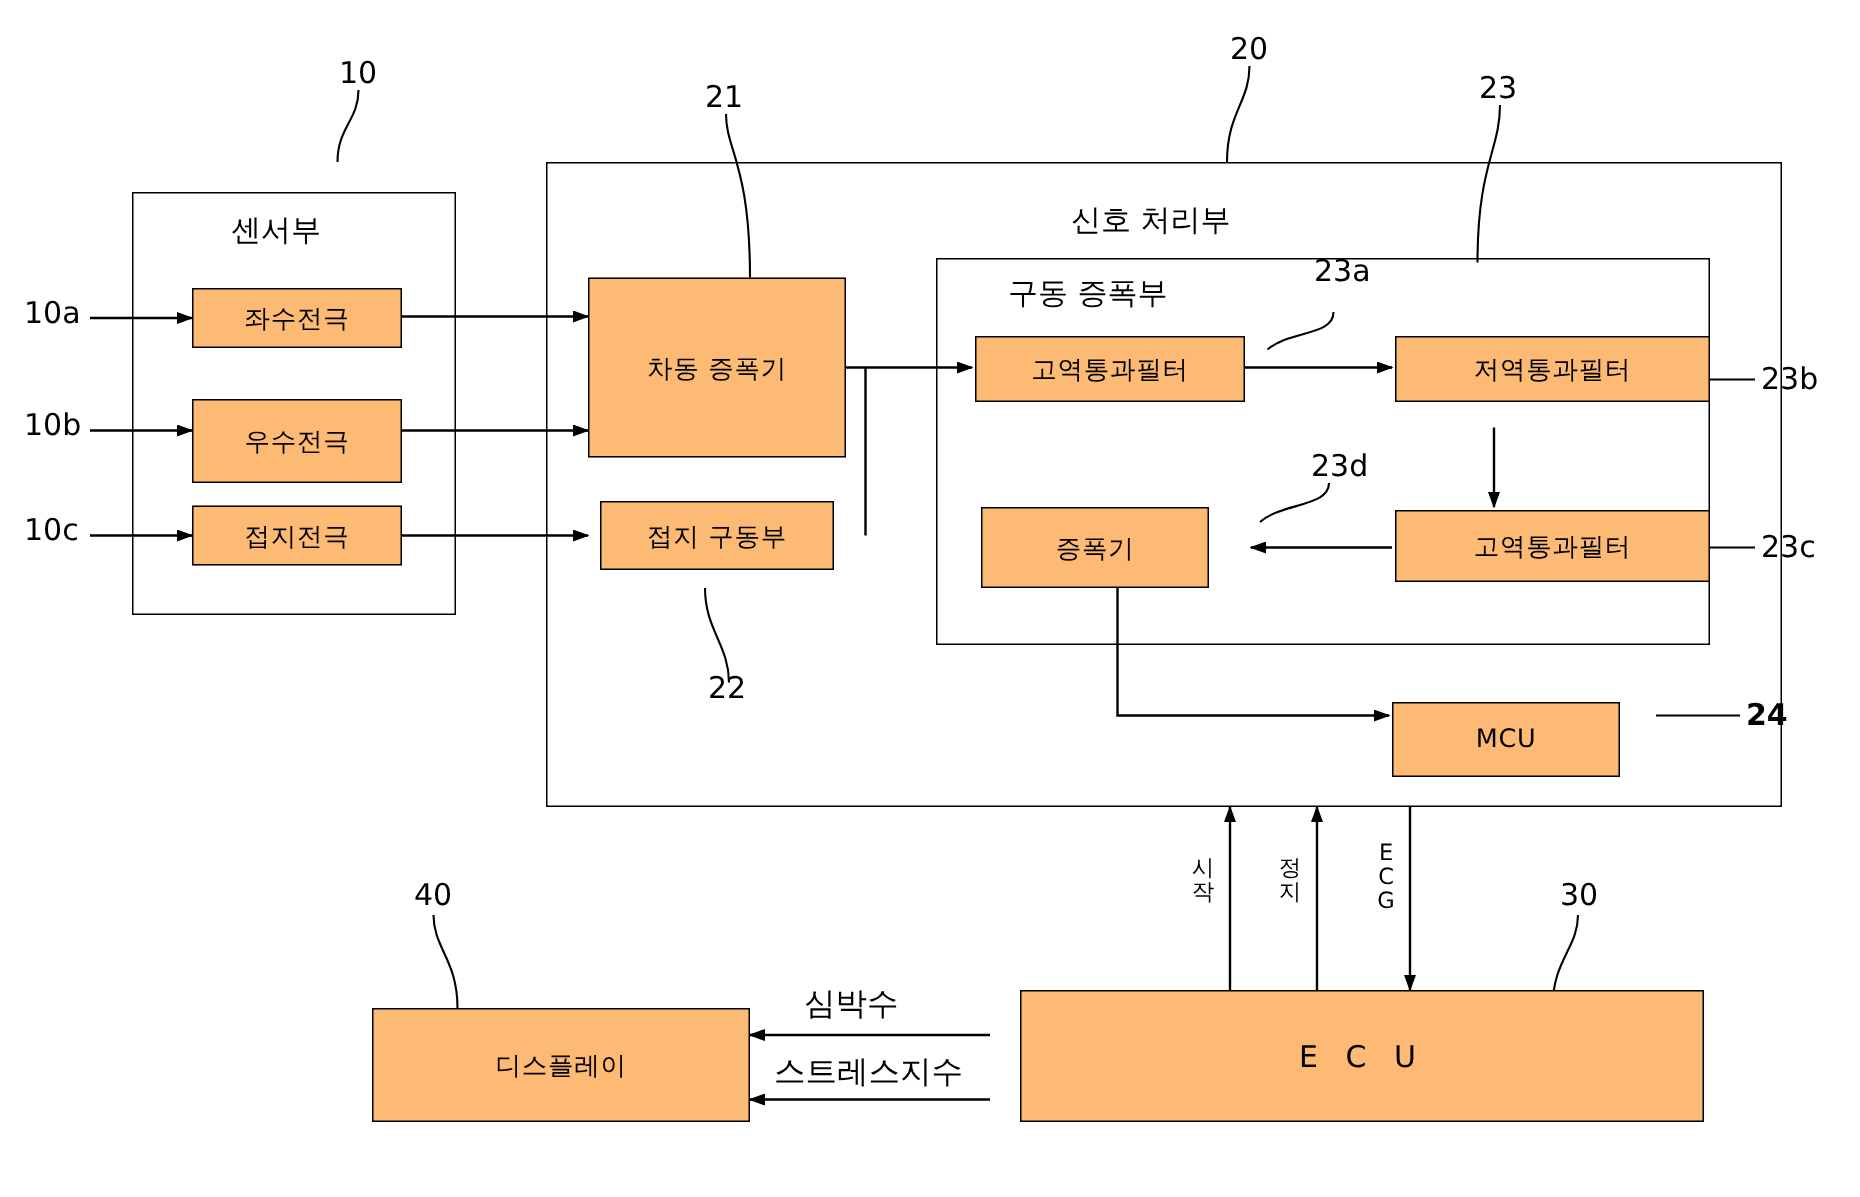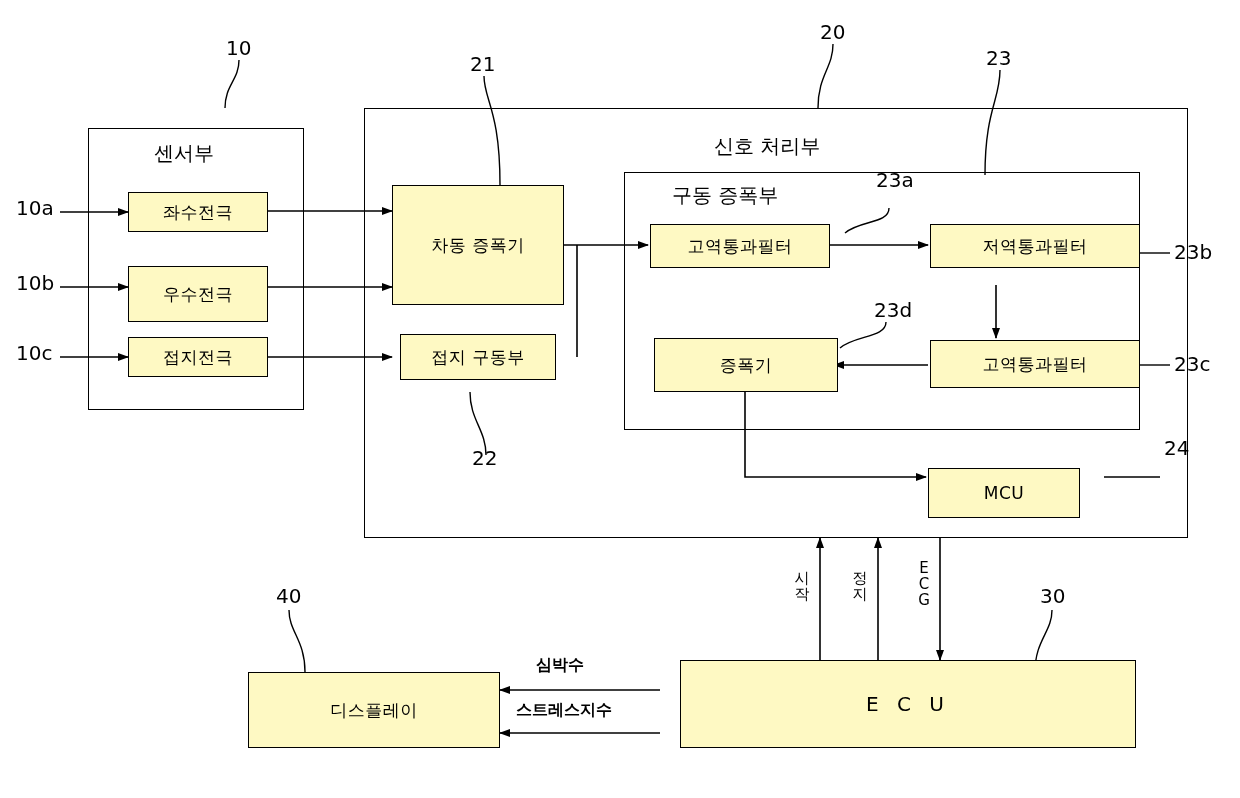--- a/index.html
+++ b/index.html
@@ -20,38 +20,37 @@
     position: absolute;
     left: 0;
     top: 0;
     width: 1240px;
     height: 798px;
     pointer-events: none;
   }
   .box {
     position: absolute;
     border: 1.4px solid #000;
-    background: #fef9c3;
+    background: #fdba74;
     box-sizing: border-box;
     display: flex;
     align-items: center;
     justify-content: center;
     text-align: center;
     font-size: 17px;
     letter-spacing: 0.5px;
   }
   .outer {
     background: transparent;
   }
   .lbl-small {
     position: absolute;
-    font-size: 16px;
+    font-size: 21px;
     white-space: nowrap;
     text-align: right;
-    font-weight: bold;
   }
   .vert {
     position: absolute;
     font-size: 15px;
     line-height: 16px;
     text-align: center;
     white-space: pre;
   }
   .ref {
     position: absolute;
@@ -140,21 +139,21 @@
 
   <div class="box outer" style="left:624px; top:172px; width:516px; height:258px;"></div>
   <div class="title" style="left:672px; top:182px;">구동 증폭부</div>
 
   <div class="box" style="left:392px; top:185px; width:172px; height:120px;">차동 증폭기</div>
   <div class="box" style="left:400px; top:334px; width:156px; height:46px;">접지 구동부</div>
 
   <div class="box" style="left:650px; top:224px; width:180px; height:44px;">고역통과필터</div>
   <div class="box" style="left:930px; top:224px; width:210px; height:44px;">저역통과필터</div>
   <div class="box" style="left:930px; top:340px; width:210px; height:48px;">고역통과필터</div>
-  <div class="box" style="left:654px; top:338px; width:184px; height:54px;">증폭기</div>
+  <div class="box" style="left:654px; top:338px; width:152px; height:54px;">증폭기</div>
 
   <div class="box" style="left:928px; top:436px; width:152px; height:50px;margin-top:32px;">MCU</div>
 
   <div class="box" style="left:248px; top:672px; width:252px; height:76px;">디스플레이</div>
   <div class="box" style="left:660px; top:660px; width:456px; height:88px;margin-left:20px;">
     <span class="ecu-text">E C U</span>
   </div>
 
   <div class="vert" style="left:790px; top:570px; width:24px;">시
 작</div>
@@ -172,17 +171,17 @@
   <div class="ref" style="left:16px; top:271px;">10b</div>
   <div class="ref" style="left:16px; top:341px;text-align:center;">10c</div>
   <div class="ref" style="left:470px; top:52px;">21</div>
   <div class="ref" style="left:472px; top:446px;">22</div>
   <div class="ref" style="left:820px; top:20px;">20</div>
   <div class="ref" style="left:986px; top:46px;">23</div>
   <div class="ref" style="left:876px; top:168px;">23a</div>
   <div class="ref" style="left:1174px; top:240px;">23b</div>
   <div class="ref" style="left:1174px; top:352px;">23c</div>
   <div class="ref" style="left:874px; top:298px;">23d</div>
-  <div class="ref" style="left:1164px; top:436px;">24</div>
+  <div class="ref" style="left:1164px; top:464px;font-weight:bold;">24</div>
   <div class="ref" style="left:276px; top:584px;">40</div>
   <div class="ref" style="left:1040px; top:584px;">30</div>
 
 </div>
 
 </body></html>

